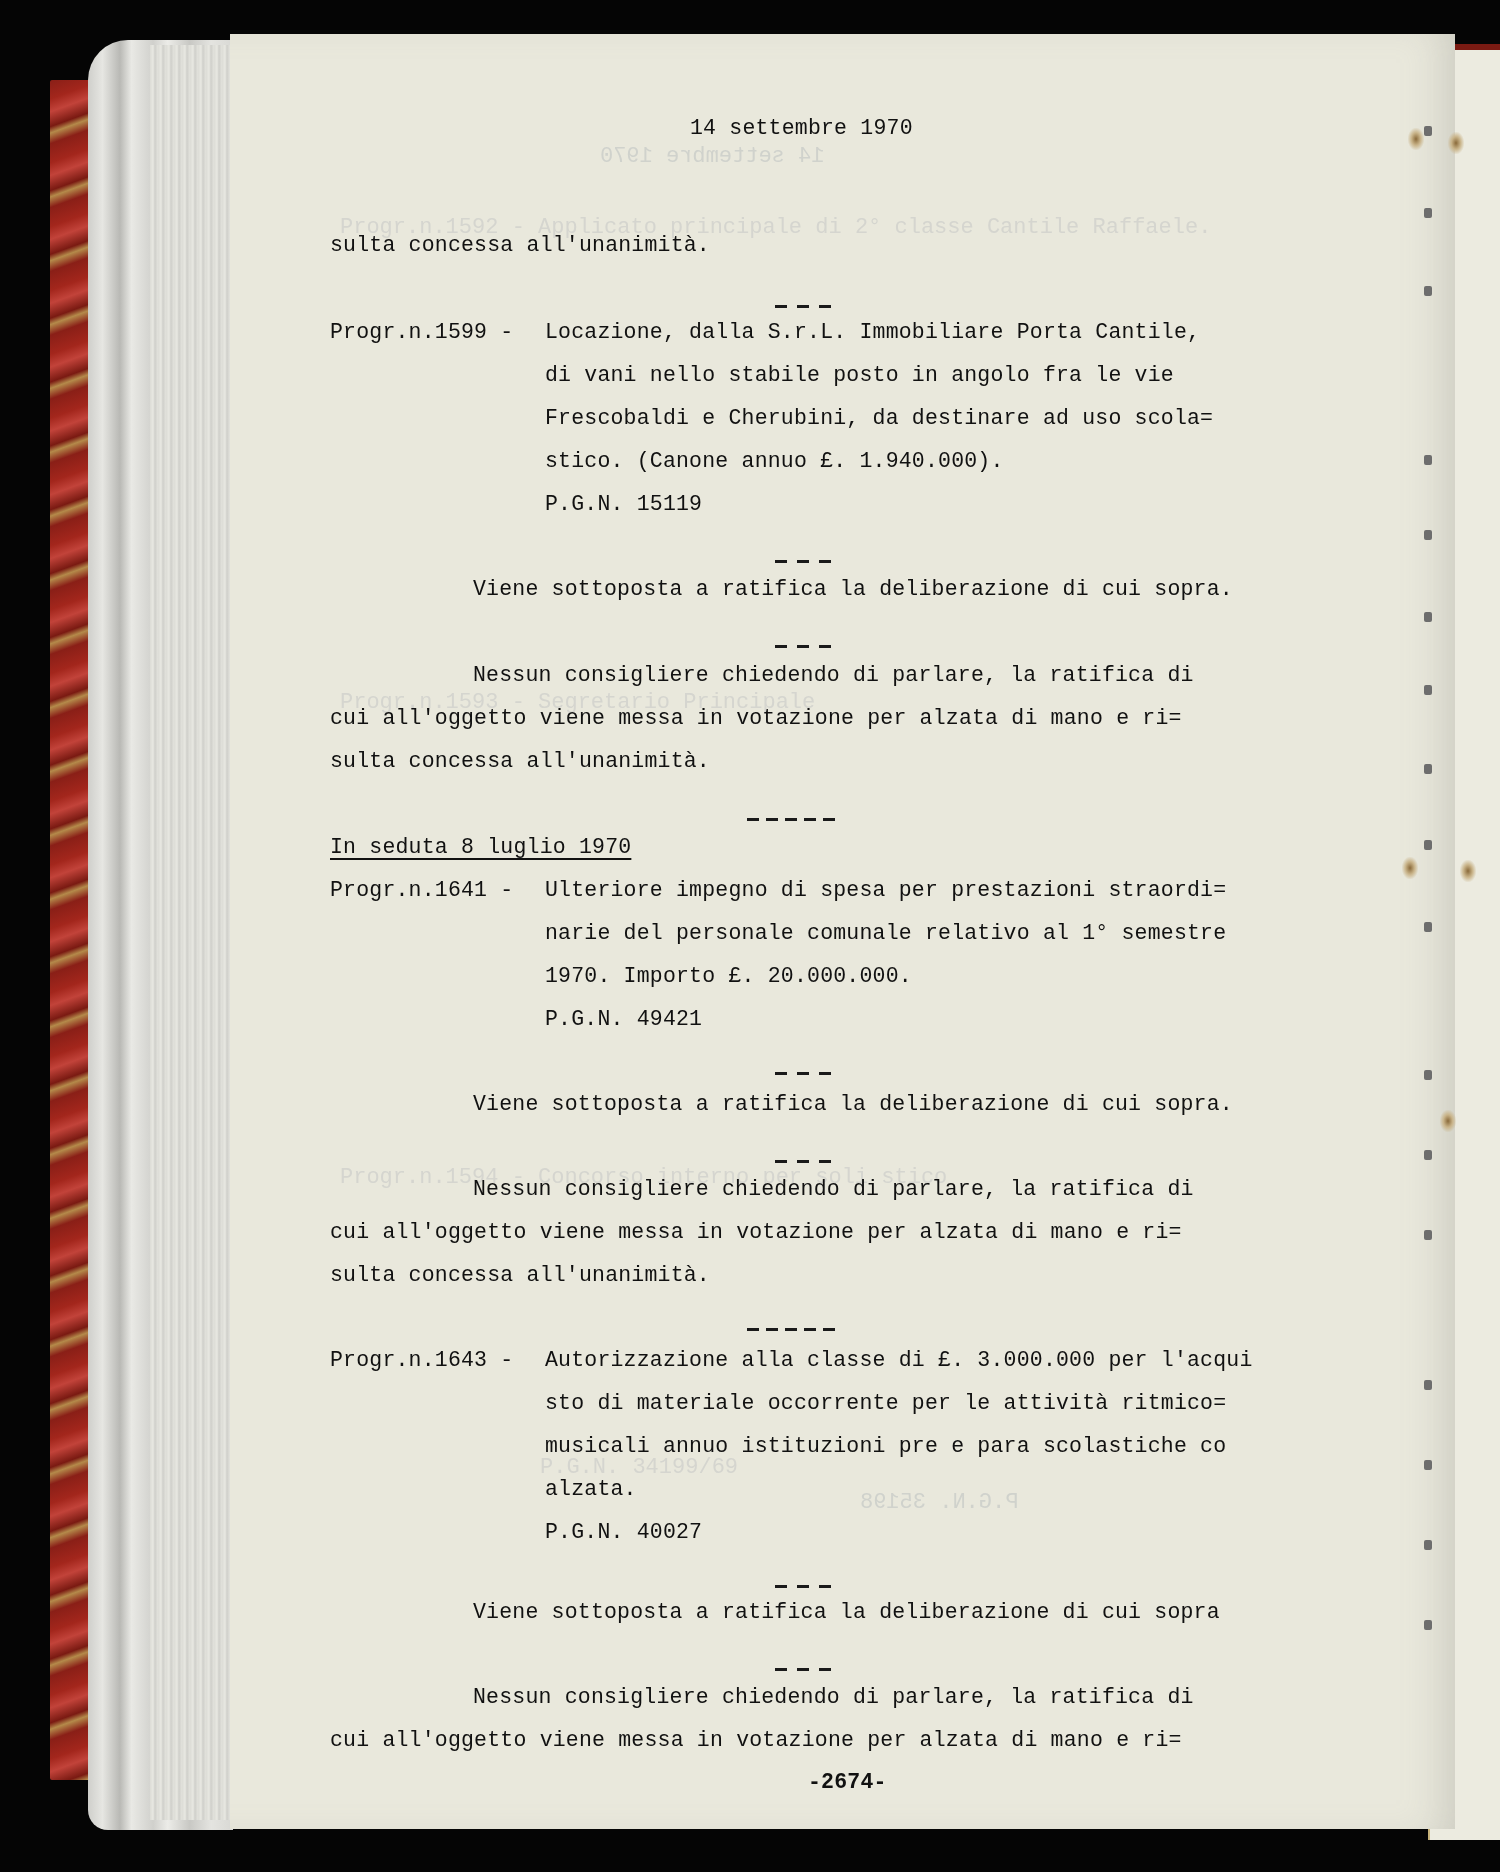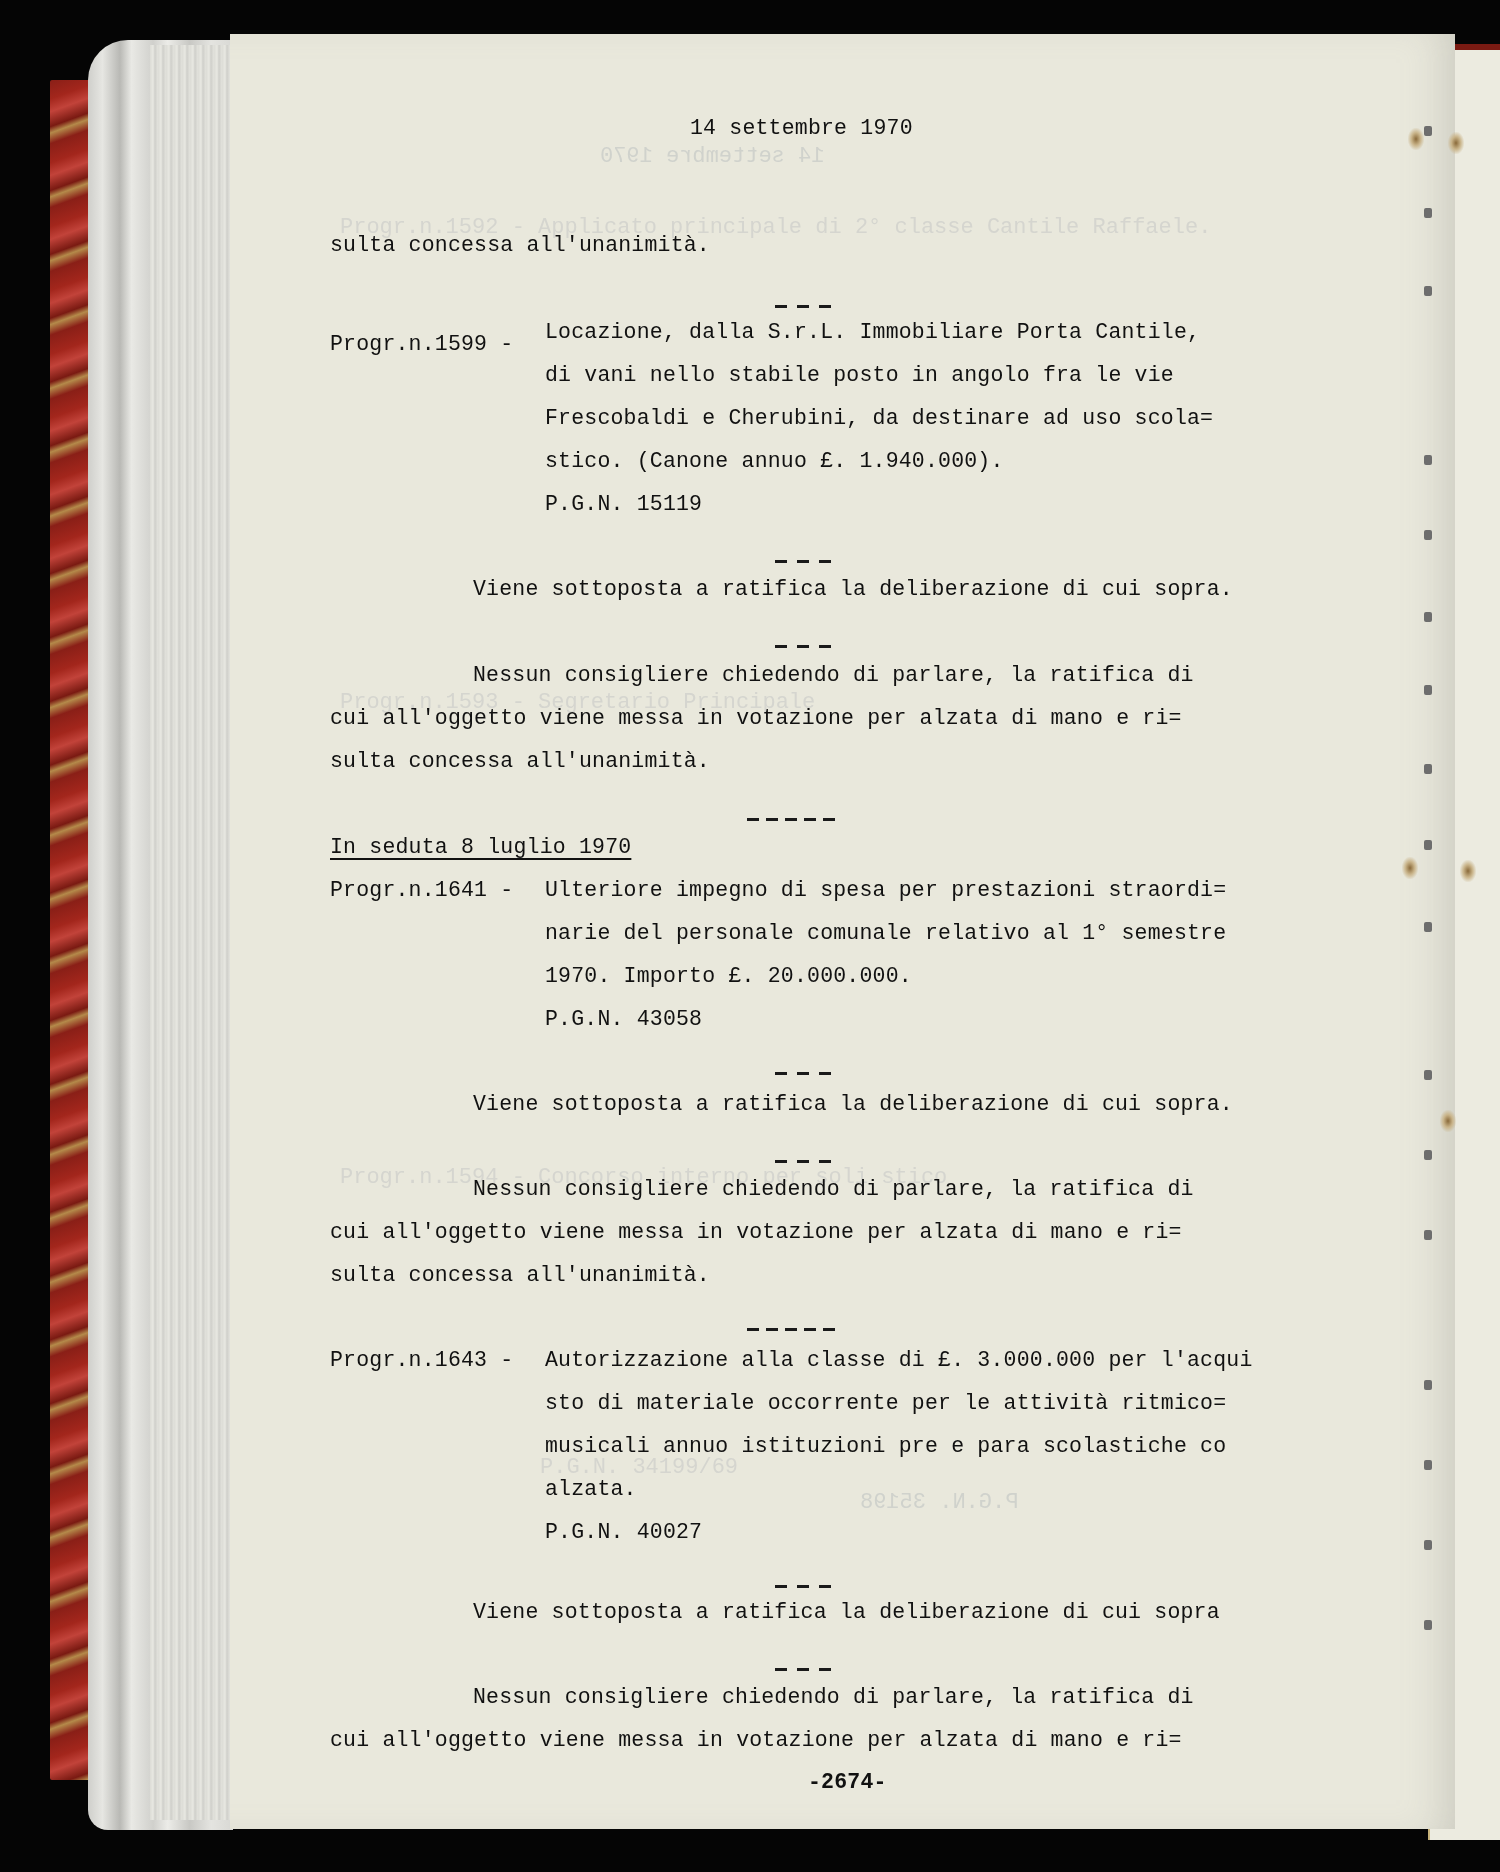--- a/index.html
+++ b/index.html
@@ -113,21 +113,21 @@
 <div class="ghost" style="left:860px; top:1490px">P.G.N. 35198</div>
 
 <div class="typed header-date">14 settembre 1970</div>
 
 <div class="typed" style="left:330px; top:233px">sulta concessa all'unanimità.</div>
 <div class="sep" style="left:775px; top:305px; width:12px"></div>
 <div class="sep" style="left:797px; top:305px; width:12px"></div>
 <div class="sep" style="left:819px; top:305px; width:12px"></div>
 
 <div>
-  <div class="typed" style="left:330px; top:332px">Progr.n.1599 -</div>
+  <div class="typed" style="left:330px; top:320px">Progr.n.1599 -</div>
   <div class="typed" style="left:545px; top:320px">Locazione, dalla S.r.L. Immobiliare Porta Cantile,</div>
   <div class="typed" style="left:545px; top:363px">di vani nello stabile posto in angolo fra le vie</div>
   <div class="typed" style="left:545px; top:406px">Frescobaldi e Cherubini, da destinare ad uso scola=</div>
   <div class="typed" style="left:545px; top:449px">stico. (Canone annuo £. 1.940.000).</div>
   <div class="typed" style="left:545px; top:492px">P.G.N. 15119</div>
 
   <div class="sep" style="left:775px; top:560px; width:12px"></div>
   <div class="sep" style="left:797px; top:560px; width:12px"></div>
   <div class="sep" style="left:819px; top:560px; width:12px"></div>
   <div class="typed" style="left:473px; top:577px">Viene sottoposta a ratifica la deliberazione di cui sopra.</div>
@@ -145,21 +145,21 @@
 <div class="sep" style="left:785px; top:818px; width:12px"></div>
 <div class="sep" style="left:804px; top:818px; width:12px"></div>
 <div class="sep" style="left:823px; top:818px; width:12px"></div>
 
 <div>
   <div class="typed underline" style="left:330px; top:835px">In seduta 8 luglio 1970</div>
   <div class="typed" style="left:330px; top:878px">Progr.n.1641 -</div>
   <div class="typed" style="left:545px; top:878px">Ulteriore impegno di spesa per prestazioni straordi=</div>
   <div class="typed" style="left:545px; top:921px">narie del personale comunale relativo al 1° semestre</div>
   <div class="typed" style="left:545px; top:964px">1970. Importo £. 20.000.000.</div>
-  <div class="typed" style="left:545px; top:1007px">P.G.N. 43058</div>
+  <div class="typed" style="left:545px; top:1007px">P.G.N. 49421</div>
 
   <div class="sep" style="left:775px; top:1072px; width:12px"></div>
   <div class="sep" style="left:797px; top:1072px; width:12px"></div>
   <div class="sep" style="left:819px; top:1072px; width:12px"></div>
   <div class="typed" style="left:473px; top:1092px">Viene sottoposta a ratifica la deliberazione di cui sopra.</div>
 
   <div class="sep" style="left:775px; top:1160px; width:12px"></div>
   <div class="sep" style="left:797px; top:1160px; width:12px"></div>
   <div class="sep" style="left:819px; top:1160px; width:12px"></div>
   <div class="typed" style="left:473px; top:1177px">Nessun consigliere chiedendo di parlare, la ratifica di</div>

